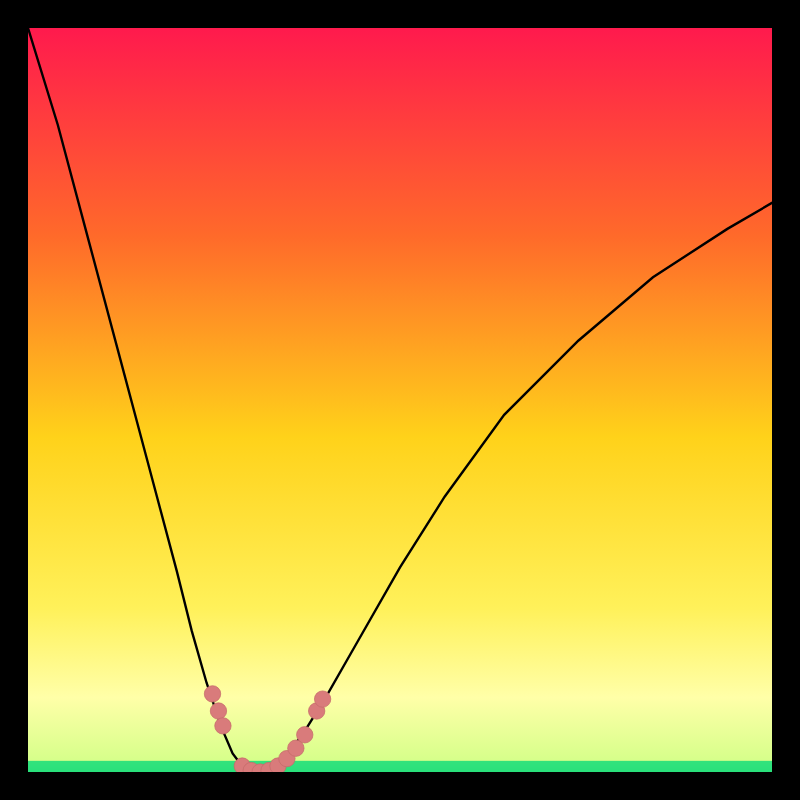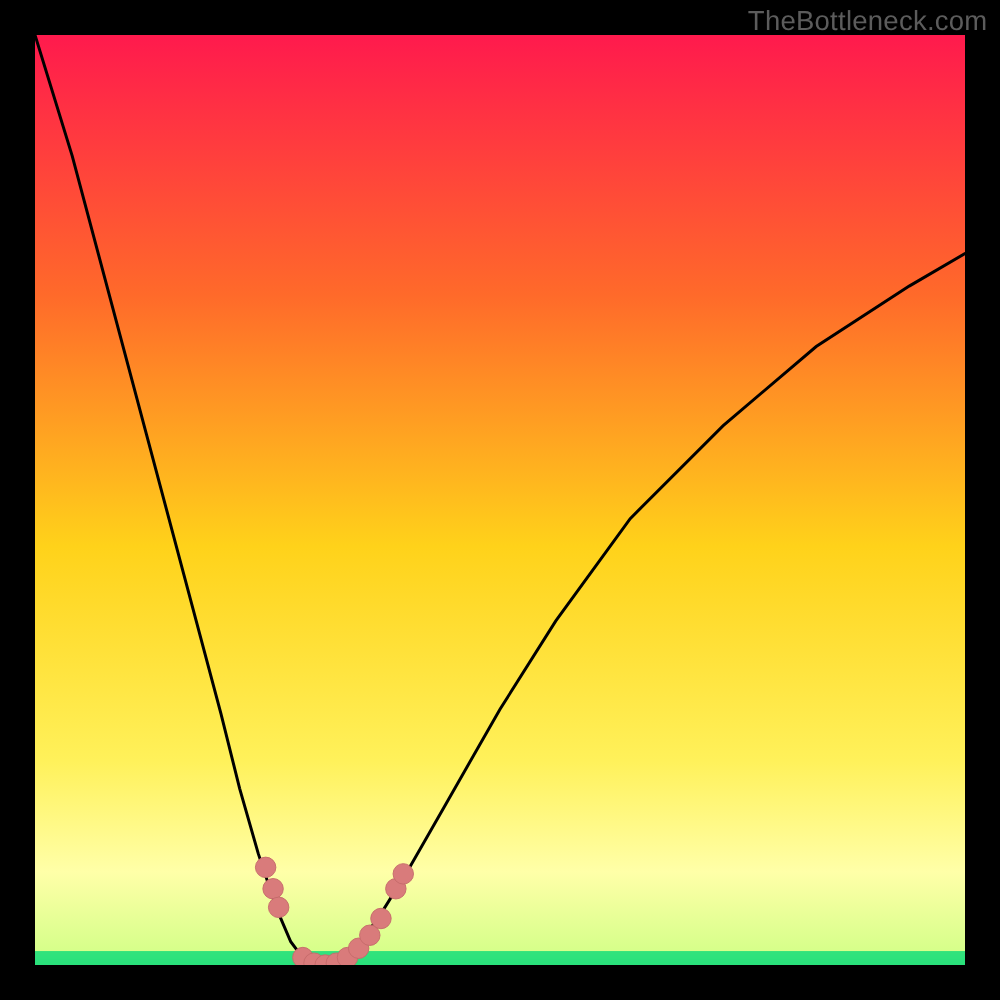--- a/index.html
+++ b/index.html
@@ -71,14 +71,13 @@
           <circle cx="336" cy="992" r="11" fill="#d97b7b" stroke="#c56a6a" stroke-width="1"></circle>
           <circle cx="348" cy="982" r="11" fill="#d97b7b" stroke="#c56a6a" stroke-width="1"></circle>
           <circle cx="360" cy="968" r="11" fill="#d97b7b" stroke="#c56a6a" stroke-width="1"></circle>
           <circle cx="372" cy="950" r="11" fill="#d97b7b" stroke="#c56a6a" stroke-width="1"></circle>
           <circle cx="388" cy="918" r="11" fill="#d97b7b" stroke="#c56a6a" stroke-width="1"></circle>
           <circle cx="396" cy="902" r="11" fill="#d97b7b" stroke="#c56a6a" stroke-width="1"></circle>
         </g>
     </svg>
   </div>
 
-  <div class="watermark">TheBottleneck.com</div>
 </div>
 
 </body></html>

